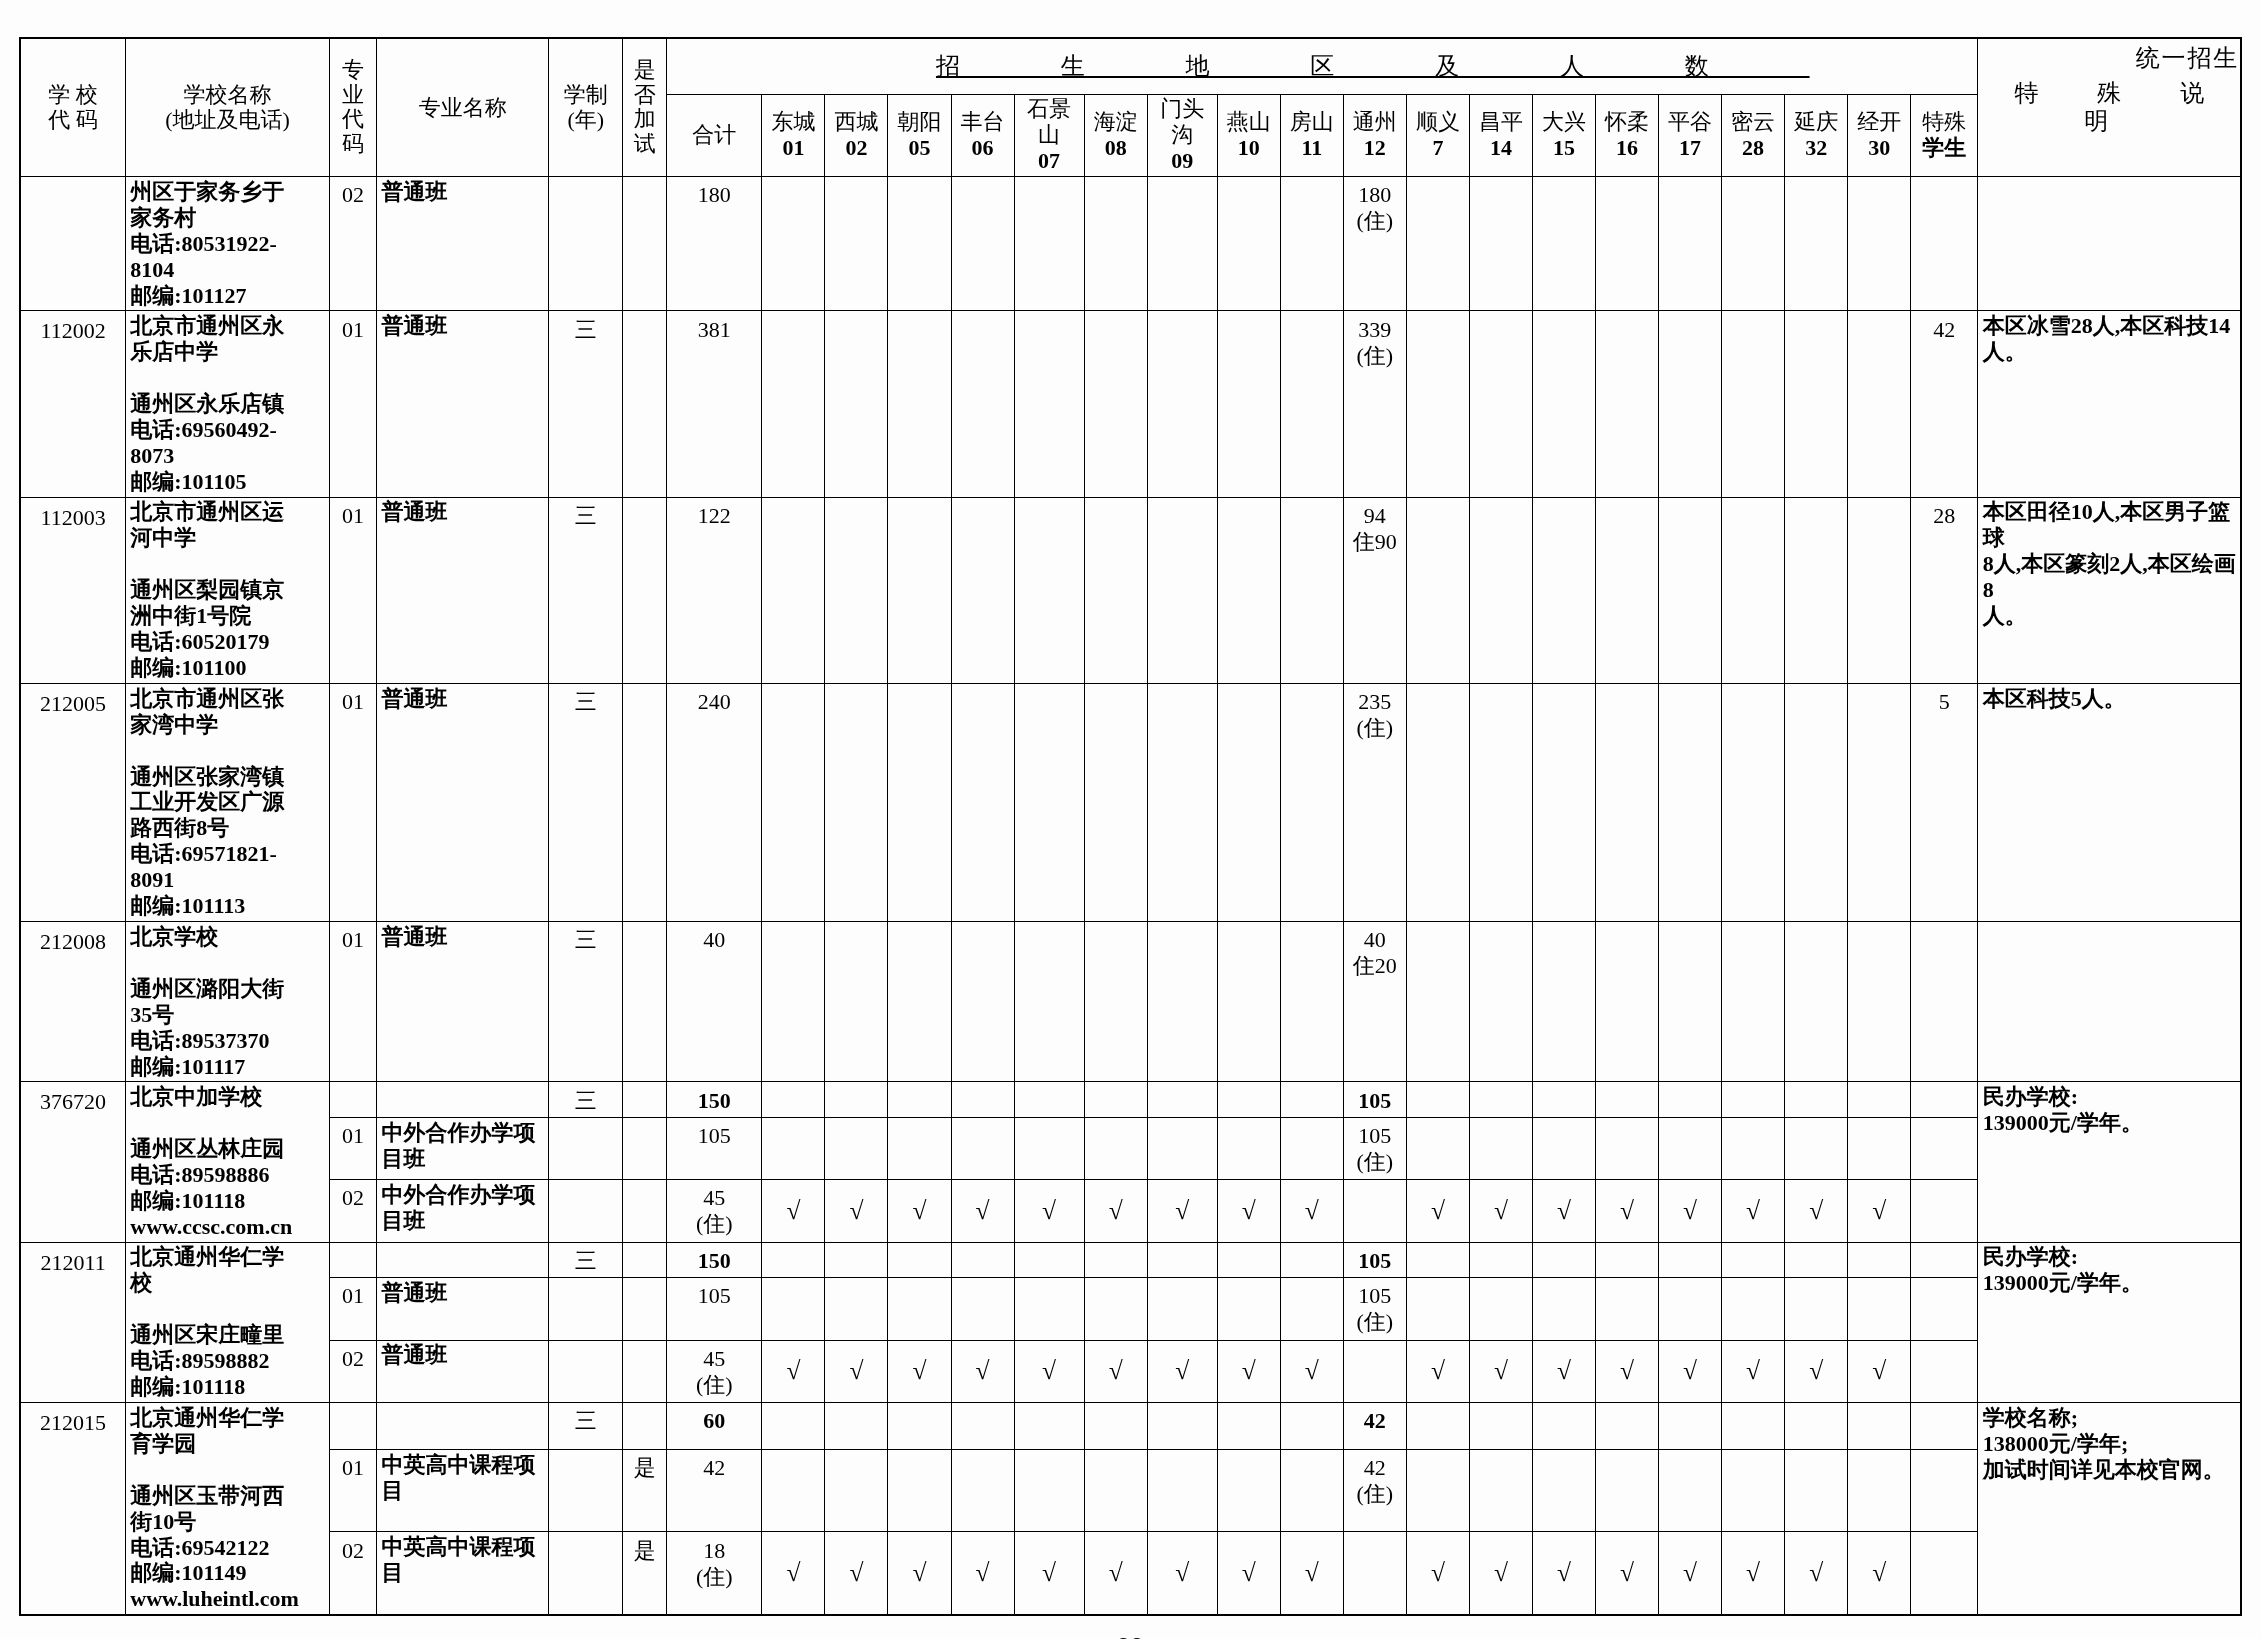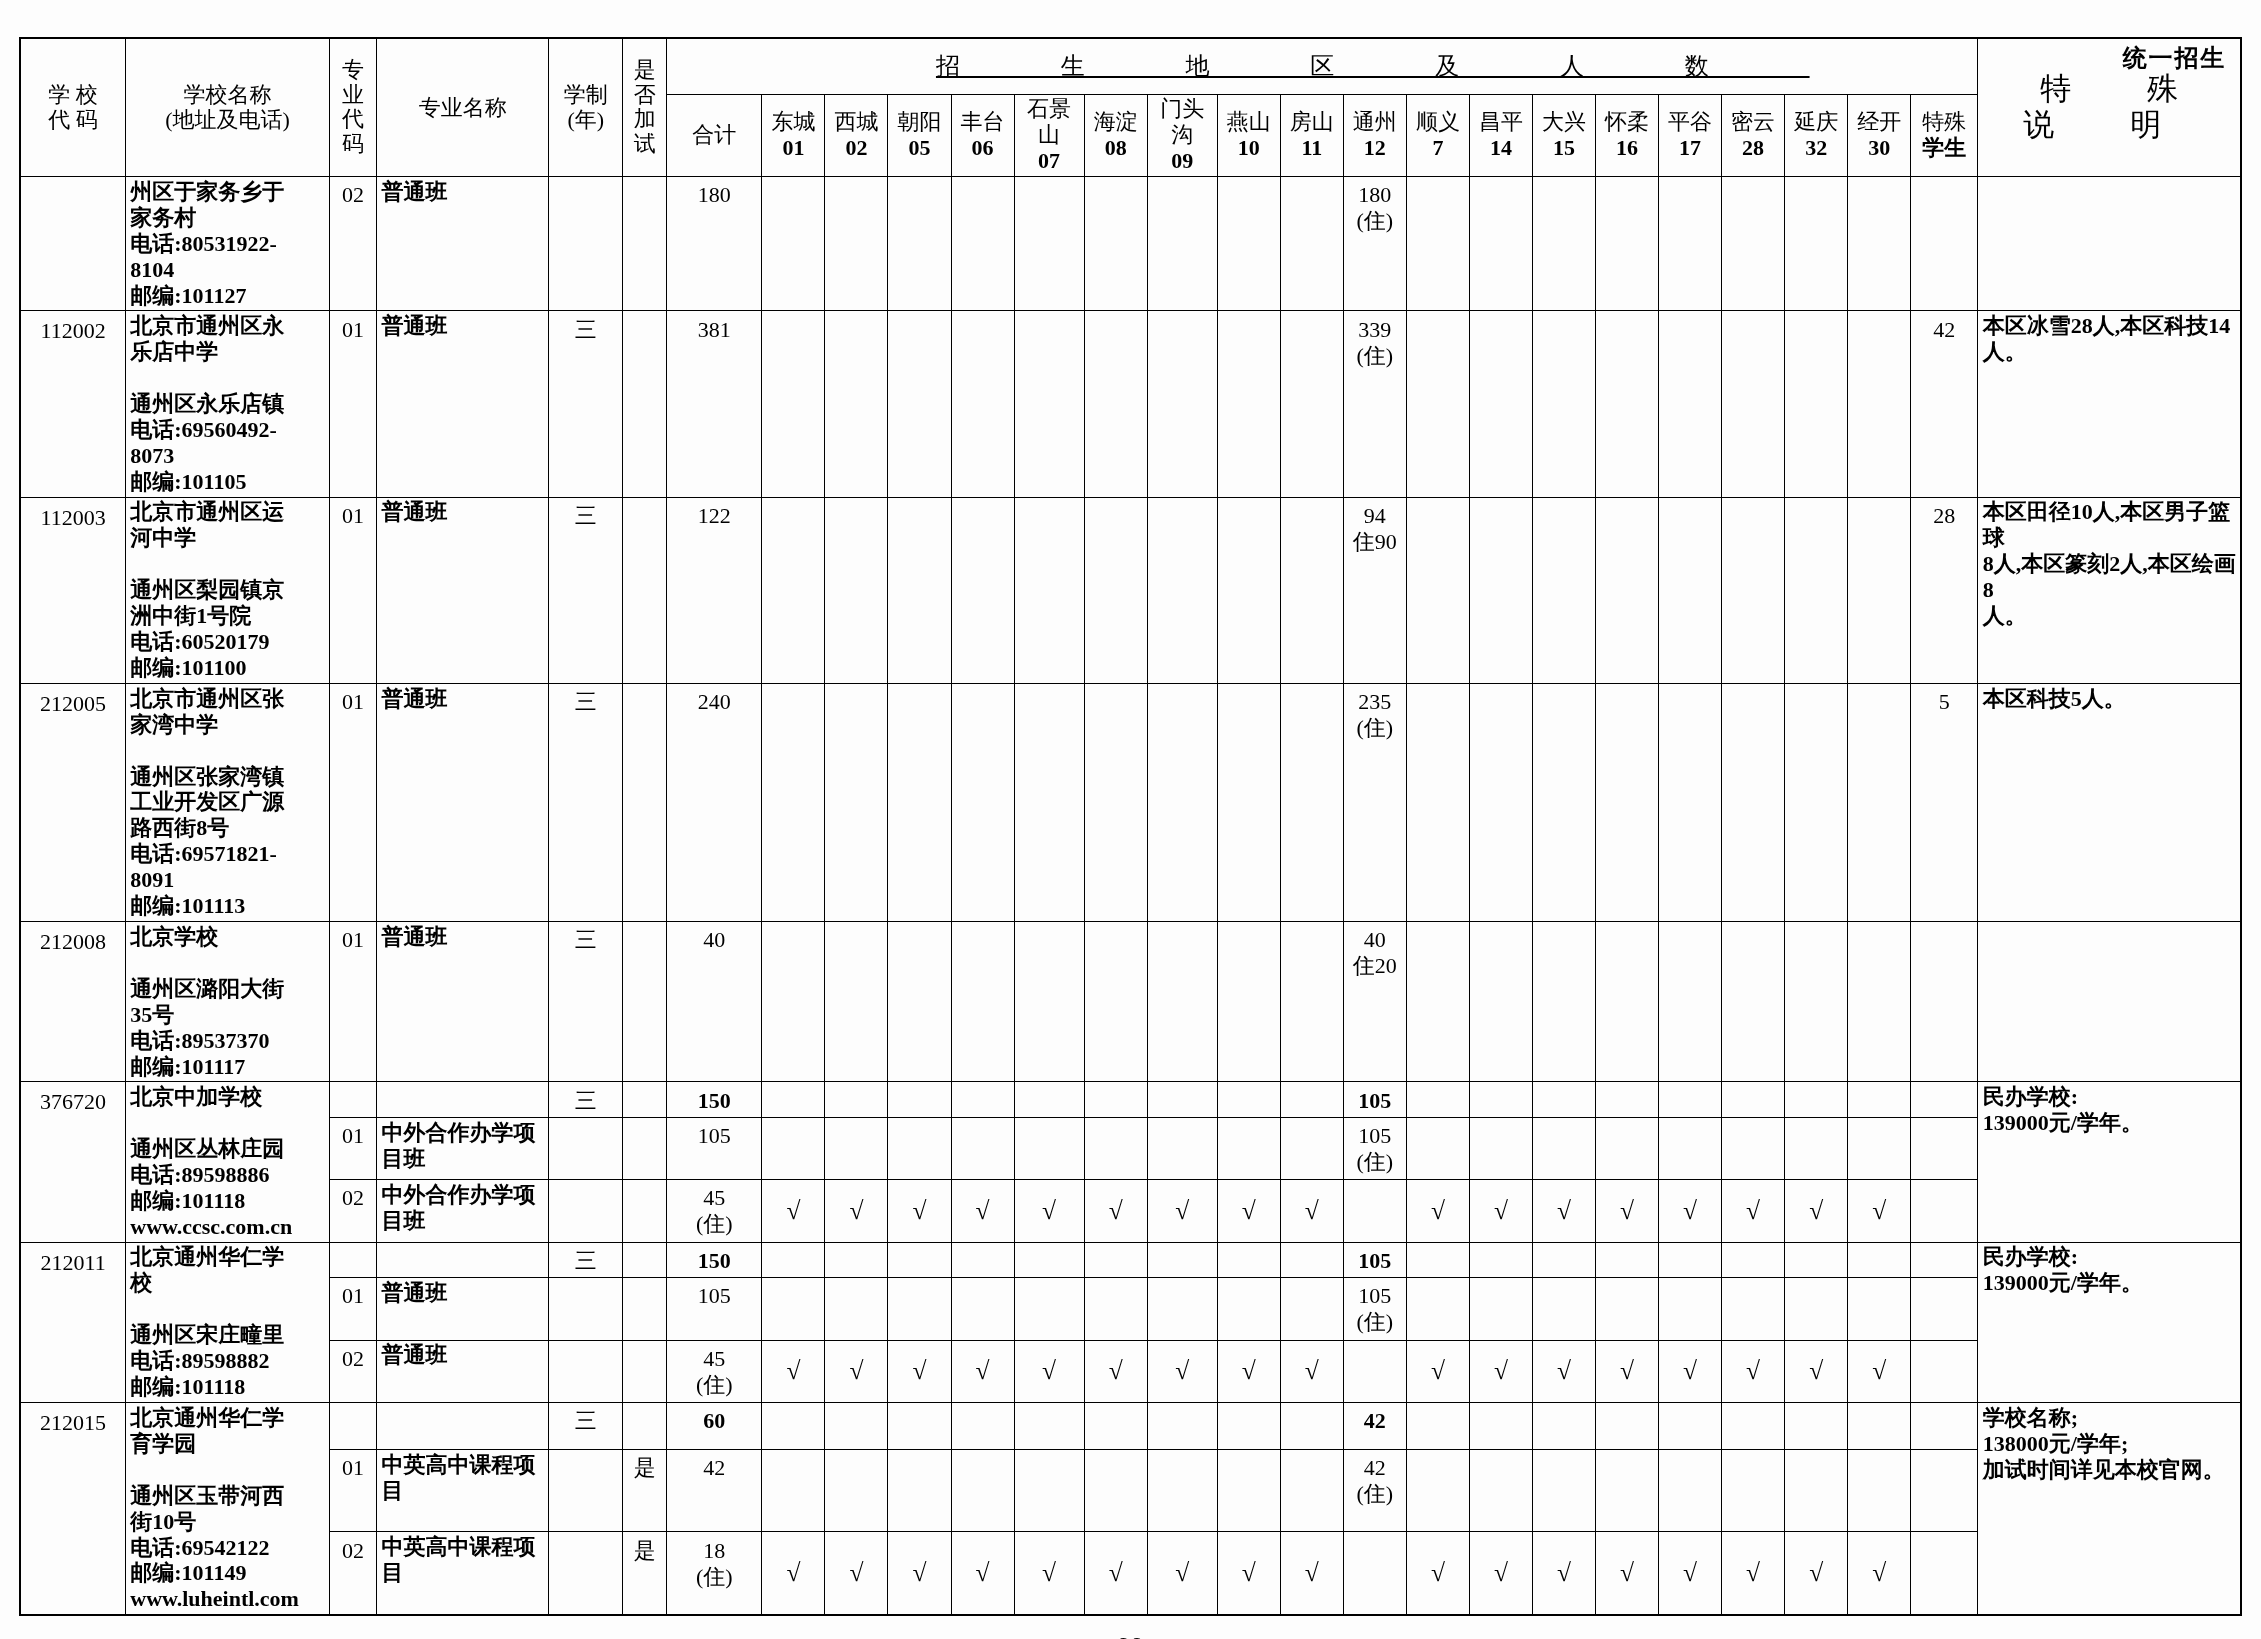--- a/index.html
+++ b/index.html
@@ -2,21 +2,21 @@
 <html style="font-size:14px"><head>
 <meta charset="utf-8">
 <style>
   html,body{margin:0;padding:0;}
   body{
     width:2261px;height:1640px;background:#fdfdfd;color:#000;
     font-family:"Liberation Serif","DejaVu Serif",serif;
     position:relative;overflow:hidden;
   }
   .sheet{position:relative;width:100%;height:100%;}
-  .top-label{position:absolute;top:5.3px;right:35px;font-size:24px;letter-spacing:1.8px;font-weight:bold;}
+  .top-label{position:absolute;top:5.3px;right:22px;font-size:24px;letter-spacing:1.8px;}
   table{
     border-collapse:collapse;table-layout:fixed;
     margin:37px 0 0 19.3px;width:2223px;
     border:2.6px solid #000;
   }
   th,td{
     border:1.8px solid #000;
     padding:1.8px 4.4px;
     font-size:22px;font-weight:normal;line-height:1.18;
     overflow:hidden;white-space:pre-line;
@@ -25,21 +25,21 @@
   thead tr.h1{height:56px;}
   thead tr.h2{height:65px;}
   td{vertical-align:top;text-align:left;}
   .c{text-align:center;}
   .num{padding-top:5.3px;}
   .b{font-weight:bold;}
   .chk{vertical-align:middle;text-align:center;font-size:25.5px;}
   .info,.mname,.note{word-break:break-all;font-weight:bold;}
   .code{padding-top:7px;margin-top:48px;}
   .group{letter-spacing:4.2em;text-indent:4.2em;font-size:24px;text-decoration:underline;}
-  .notehead{letter-spacing:1.1em;text-indent:1.1em;font-size:31px;}
+  .notehead{letter-spacing:1.1em;text-indent:1.1em;font-size:24px;}
   .vhead{line-height:1.12;padding:0 1.8px;}
   .page-num{position:absolute;bottom:14px;left:0;width:100%;text-align:center;font-size:27px;}
   
   col.w-code{width:105px;} col.w-name{width:204px;} col.w-mcode{width:47px;}
   col.w-mname{width:172px;} col.w-dur{width:74px;} col.w-test{width:44px;}
   col.w-total{width:95px;} col.w-dist{width:63px;} col.w-dist-wide{width:70px;}
   col.w-special{width:67px;} col.w-note{width:263px;}
 </style>
 </head>
 <body>

